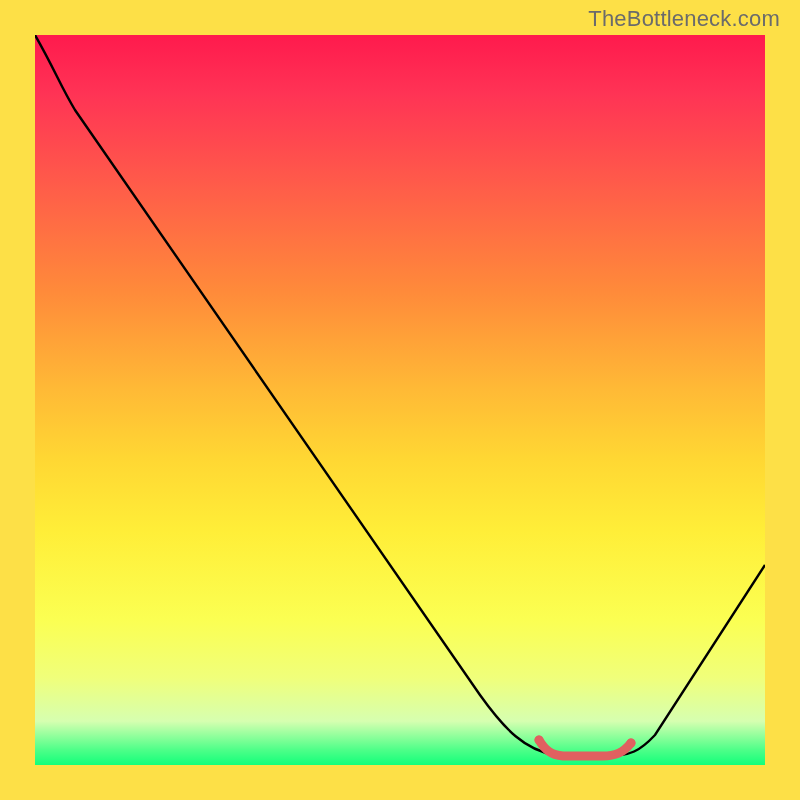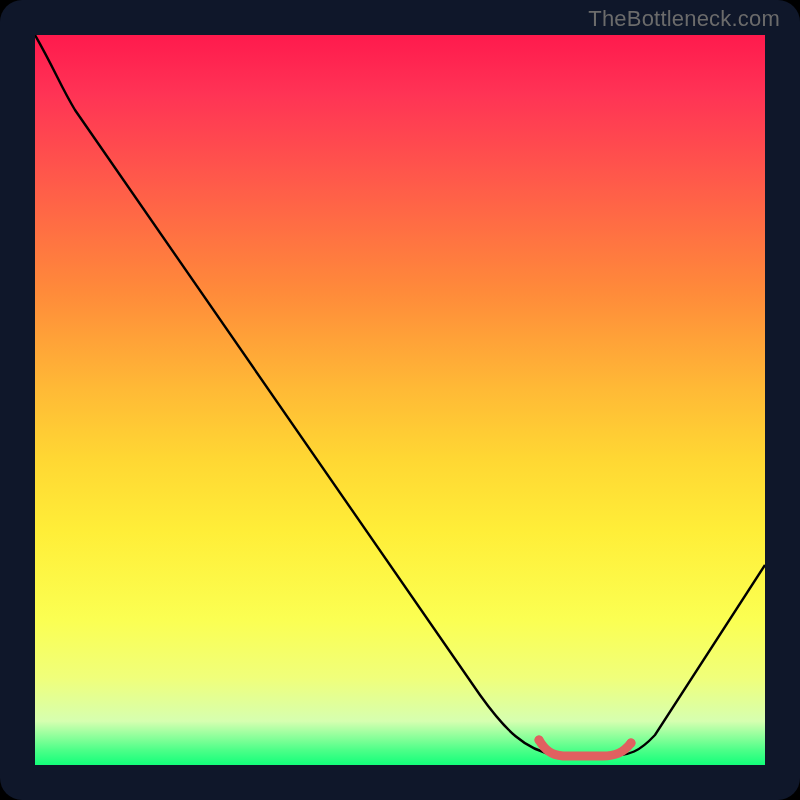--- a/index.html
+++ b/index.html
@@ -8,22 +8,21 @@
     width: 800px;
     height: 800px;
     background: #000;
     overflow: hidden;
     font-family: Arial, Helvetica, sans-serif;
   }
   .frame {
     position: relative;
     width: 800px;
     height: 800px;
-    background: #0f172a;
-    border-radius: 22px;
+    background: #fde047;
   }
   .plot-area {
     position: absolute;
     left: 35px;
     top: 35px;
     width: 730px;
     height: 730px;
     background: linear-gradient(to bottom,
       #ff1a4d 0%,
       #ff3355 8%,

